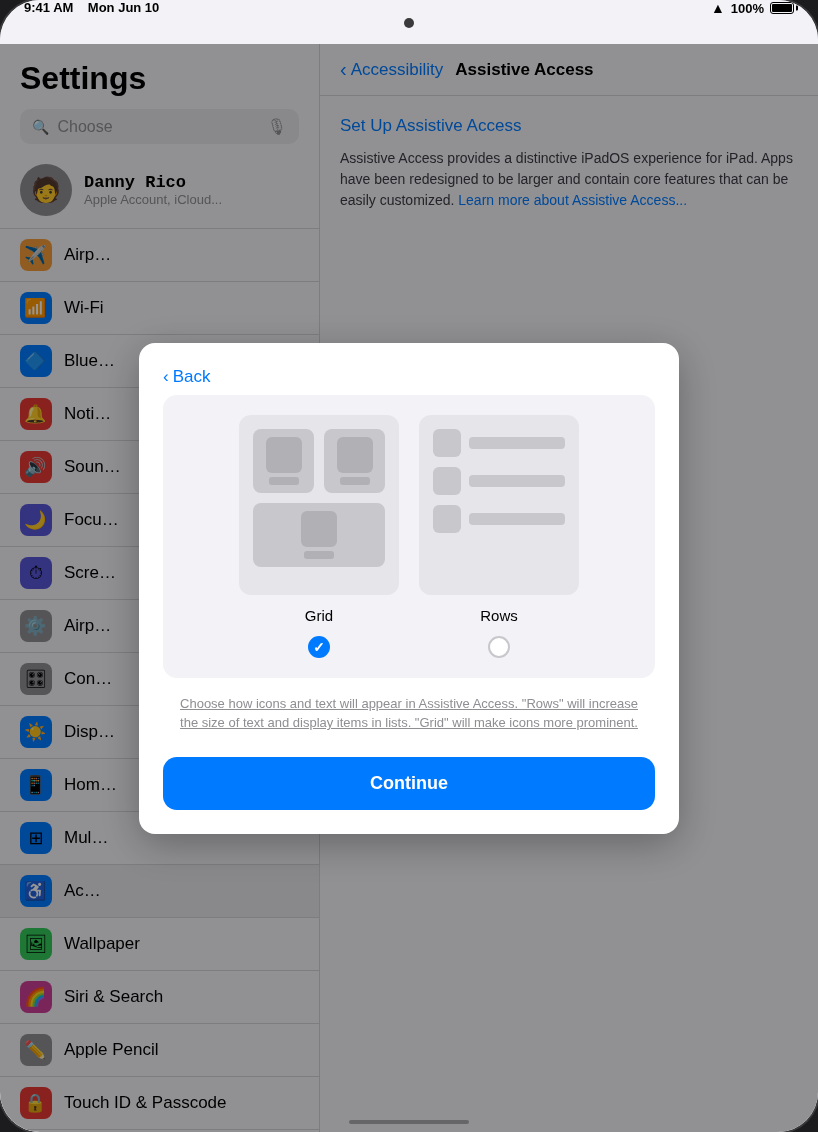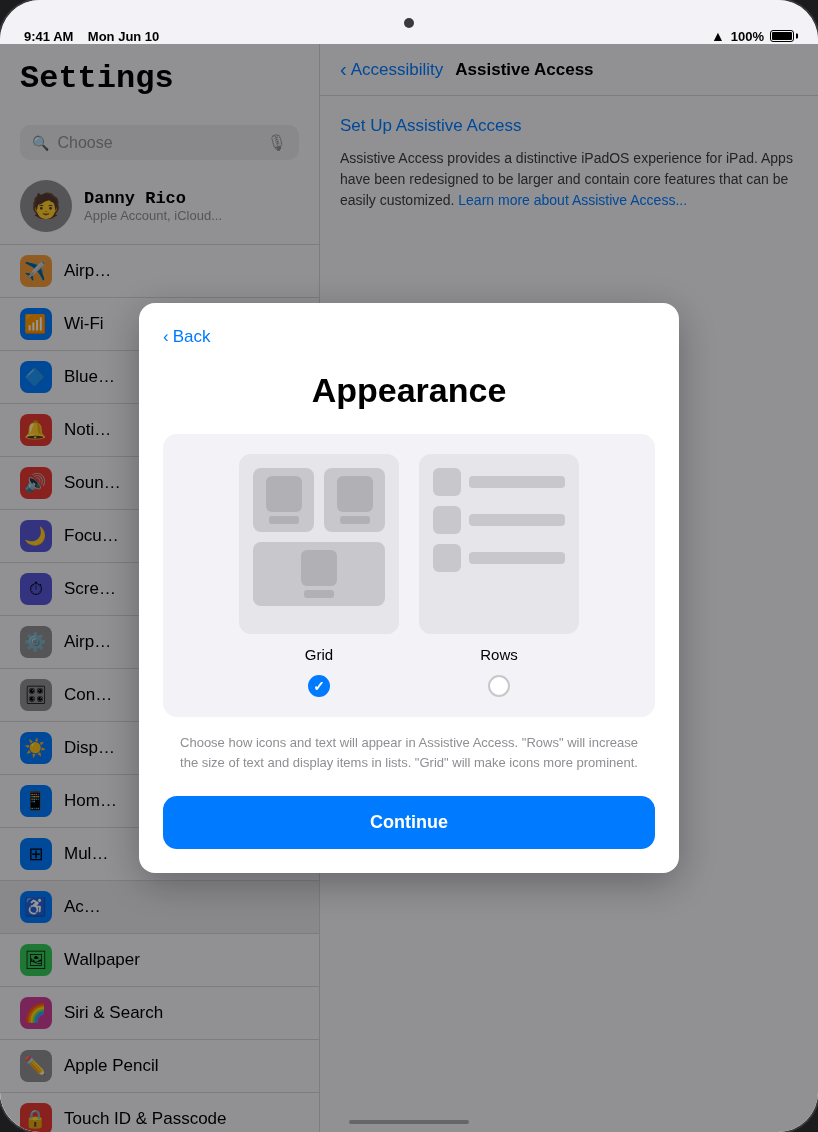--- a/index.html
+++ b/index.html
@@ -27,21 +27,21 @@
 
     
     .status-bar {
       position: absolute;
       top: 0;
       left: 0;
       right: 0;
       height: 44px;
       background: #f2f2f7;
       display: flex;
-      align-items: flex-end;
+      align-items: flex-start;
       justify-content: space-between;
       padding: 0 24px;
       z-index: 10;
     }
     .status-bar-left {
       font-size: 13px;
       font-weight: 600;
       color: #000;
     }
     .status-bar-right {
@@ -102,22 +102,21 @@
     }
 
     .sidebar-header {
       padding: 16px 20px 8px;
     }
 
     .sidebar-title {
       font-size: 32px;
       font-weight: 700;
       color: #000;
-      margin-bottom: 28px;
-      font-family: Liberation Mono, monospace;
+      margin-bottom: 12px;
     }
 
     .search-bar {
       background: #e5e5ea;
       border-radius: 10px;
       display: flex;
       align-items: center;
       padding: 8px 12px;
       gap: 8px;
     }
@@ -406,20 +405,21 @@
       font-weight: 700;
     }
 
     .appearance-description {
       font-size: 13px;
       color: #8e8e93;
       text-align: center;
       line-height: 1.5;
       margin-bottom: 24px;
       padding: 0 10px;
+      text-decoration: underline;
     }
 
     .continue-btn {
       background: #007aff;
       color: #fff;
       font-size: 18px;
       font-weight: 600;
       border: none;
       border-radius: 14px;
       padding: 16px;
@@ -619,21 +619,20 @@
   </div>
 
   <div class="modal-overlay">
     <div class="modal">
 
       <div class="modal-back">
         <span>‹</span>
         <span>Back</span>
       </div>
 
-      <div class="modal-title">Appearance</div>
 
       <div class="appearance-options">
 
         <div class="appearance-option">
           <div class="option-preview">
             <div class="grid-preview">
               <div class="grid-item">
                 <div class="grid-icon"></div>
                 <div class="grid-text"></div>
               </div>

